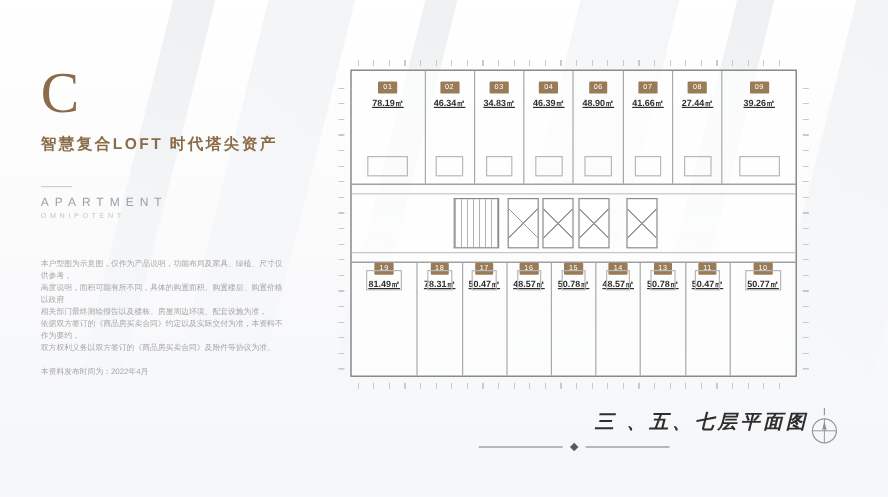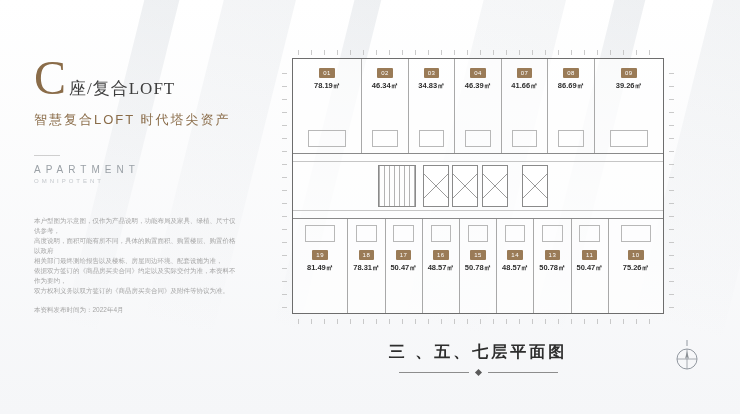--- a/index.html
+++ b/index.html
@@ -17,21 +17,21 @@
   .ray.r3{left:300px;width:26px;}
   .ray.r4{left:430px;width:80px;opacity:.6;}
   .ray.r5{left:560px;width:30px;}
   .ray.r6{left:660px;width:90px;opacity:.8;}
 
   
   .left-panel{position:absolute;left:34px;top:54px;width:224px;}
   .title-row{display:flex;align-items:baseline;}
   .big-c{font-family:"Liberation Serif",serif;font-size:48px;line-height:1;color:#8a6c49;}
   .title-suffix{font-family:"Liberation Serif",serif;font-size:17px;color:#3d3d3d;letter-spacing:1px;margin-left:3px;}
-  .subtitle{margin-top:9px;font-size:13px;font-weight:normal;color:#8a6c49;letter-spacing:2px;}
+  .subtitle{margin-top:9px;font-size:13px;font-weight:bold;color:#8a6c49;letter-spacing:2px;}
   .brand{margin-top:26px;}
   .brand-line{width:26px;height:1px;background:#cfcfcf;margin-bottom:8px;}
   .brand-primary{font-size:10px;letter-spacing:5px;color:#9aa0a6;}
   .brand-secondary{font-size:6px;letter-spacing:3px;color:#c3c7cb;margin-top:3px;}
   .disclaimer{margin-top:32px;width:206px;font-size:6.5px;line-height:1.55;color:#a6a6a6;}
   .publish-date{margin-top:9px;font-size:6.5px;color:#a6a6a6;}
 
   
   .plan-wrap{position:absolute;left:282px;top:50px;width:392px;height:274px;}
   .ticks{position:absolute;background:repeating-linear-gradient(90deg,#bdbdbd 0 1px,transparent 1px 13px);opacity:.8;}
@@ -40,40 +40,40 @@
   .ticks.left{left:0;top:16px;bottom:16px;width:5px;background:repeating-linear-gradient(0deg,#bdbdbd 0 1px,transparent 1px 13px);}
   .ticks.right{right:0;top:16px;bottom:16px;width:5px;background:repeating-linear-gradient(0deg,#bdbdbd 0 1px,transparent 1px 13px);}
   .plan{position:absolute;left:10px;right:10px;top:8px;bottom:10px;border:1.5px solid #6d6d6d;background:rgba(255,255,255,0.65);}
   .units-row{position:absolute;left:0;right:0;display:flex;}
   .units-row.top{top:0;height:94px;}
   .units-row.bottom{bottom:0;height:94px;}
   .unit{flex:1 1 0;position:relative;display:flex;flex-direction:column;align-items:center;border-right:1px solid #a9a9a9;min-width:0;}
   .unit:last-child{border-right:none;}
   .unit.wide{flex:1.5 1 0;}
   .units-row.top .unit{padding-top:9px;}
-  .units-row.bottom .unit{justify-content:center;padding-bottom:9px;}
+  .units-row.bottom .unit{justify-content:flex-start;padding-bottom:9px;}
   .unit-no{background:#9a7b57;color:#fff;font-size:6px;line-height:1;padding:2px 4px;border-radius:1px;letter-spacing:.5px;}
-  .unit-area{margin-top:3px;font-size:7.5px;font-weight:bold;color:#2e2e2e;white-space:nowrap;}
+  .unit-area{margin-top:3px;font-size:7.5px;font-weight:bold;color:#2e2e2e;white-space:nowrap;text-decoration:underline;}
   .units-row.bottom .unit-area{margin-top:3px;}
   .unit::after{content:"";position:absolute;left:22%;right:22%;height:15px;border:1px solid #b8b8b8;}
   .units-row.top .unit::after{bottom:6px;}
   .units-row.bottom .unit::after{top:6px;}
   
   .core{position:absolute;left:0;right:0;top:94px;bottom:94px;border-top:1px solid #8a8a8a;border-bottom:1px solid #8a8a8a;}
   .core::before{content:"";position:absolute;left:0;right:0;top:7px;bottom:7px;border-top:1px solid #c6c6c6;border-bottom:1px solid #c6c6c6;}
   .lift{position:absolute;top:11px;bottom:11px;width:24px;border:1px solid #8a8a8a;background-color:#fff;
     background-image:
       linear-gradient(45deg,transparent calc(50% - .5px),#9b9b9b calc(50% - .5px),#9b9b9b calc(50% + .5px),transparent calc(50% + .5px)),
       linear-gradient(-45deg,transparent calc(50% - .5px),#9b9b9b calc(50% - .5px),#9b9b9b calc(50% + .5px),transparent calc(50% + .5px));}
   .lift.l1{left:35%;} .lift.l2{left:43%;} .lift.l3{left:51%;} .lift.l4{left:62%;}
   .stairs{position:absolute;top:11px;bottom:11px;left:23%;width:36px;border:1px solid #8a8a8a;
     background:repeating-linear-gradient(90deg,#b3b3b3 0 1px,transparent 1px 5px);}
 
   
-  .caption{position:absolute;left:282px;top:342px;width:392px;text-align:center;}
+  .caption{position:absolute;left:282px;top:342px;width:392px;text-align:right;font-style:italic;}
   .caption-text{font-size:16px;font-weight:bold;color:#2e2e2e;letter-spacing:3px;}
   .caption-orn{margin-top:7px;display:flex;align-items:center;justify-content:center;}
   .orn-line{width:70px;height:1px;background:#8d8d8d;}
   .orn-diamond{width:5px;height:5px;background:#5a5a5a;transform:rotate(45deg);margin:0 7px;}
 
   
   .compass{position:absolute;right:40px;bottom:40px;width:26px;height:34px;}
 </style>
 </head>
 <body>
@@ -83,21 +83,20 @@
   <div class="ray r1"></div>
   <div class="ray r2"></div>
   <div class="ray r3"></div>
   <div class="ray r4"></div>
   <div class="ray r5"></div>
   <div class="ray r6"></div>
 
   <div class="left-panel">
     <div class="title-row">
       <span class="big-c">C</span>
-      <span class="title-suffix">座/复合LOFT</span>
     </div>
     <div class="subtitle">智慧复合LOFT 时代塔尖资产</div>
     <div class="brand">
       <div class="brand-line"></div>
       <div class="brand-primary">APARTMENT</div>
       <div class="brand-secondary">OMNIPOTENT</div>
     </div>
     <div class="disclaimer">
       <div>本户型图为示意图，仅作为产品说明，功能布局及家具、绿植、尺寸仅供参考，</div>
       <div>高度说明，面积可能有所不同，具体的购置面积、购置楼层、购置价格以政府</div>
@@ -125,26 +124,30 @@
   </div>
           <div class="unit">
     <span class="unit-no">03</span>
     <span class="unit-area">34.83㎡</span>
   </div>
           <div class="unit">
     <span class="unit-no">04</span>
     <span class="unit-area">46.39㎡</span>
   </div>
           <div class="unit">
+    <span class="unit-no">06</span>
+    <span class="unit-area">48.90㎡</span>
+  </div>
+          <div class="unit">
     <span class="unit-no">07</span>
     <span class="unit-area">41.66㎡</span>
   </div>
           <div class="unit">
     <span class="unit-no">08</span>
-    <span class="unit-area">86.69㎡</span>
+    <span class="unit-area">27.44㎡</span>
   </div>
           <div class="unit wide">
     <span class="unit-no">09</span>
     <span class="unit-area">39.26㎡</span>
   </div>
         </div>
       <div class="core">
         <div class="stairs"></div>
         <div class="lift l1"></div>
         <div class="lift l2"></div>
@@ -179,21 +182,21 @@
           <div class="unit">
     <span class="unit-no">13</span>
     <span class="unit-area">50.78㎡</span>
   </div>
           <div class="unit">
     <span class="unit-no">11</span>
     <span class="unit-area">50.47㎡</span>
   </div>
           <div class="unit wide">
     <span class="unit-no">10</span>
-    <span class="unit-area">75.26㎡</span>
+    <span class="unit-area">50.77㎡</span>
   </div>
         </div>
     </div>
   </div>
 
   <div class="caption">
     <div class="caption-text">三 、五、七层平面图</div>
     <div class="caption-orn">
       <div class="orn-line"></div>
       <div class="orn-diamond"></div>

